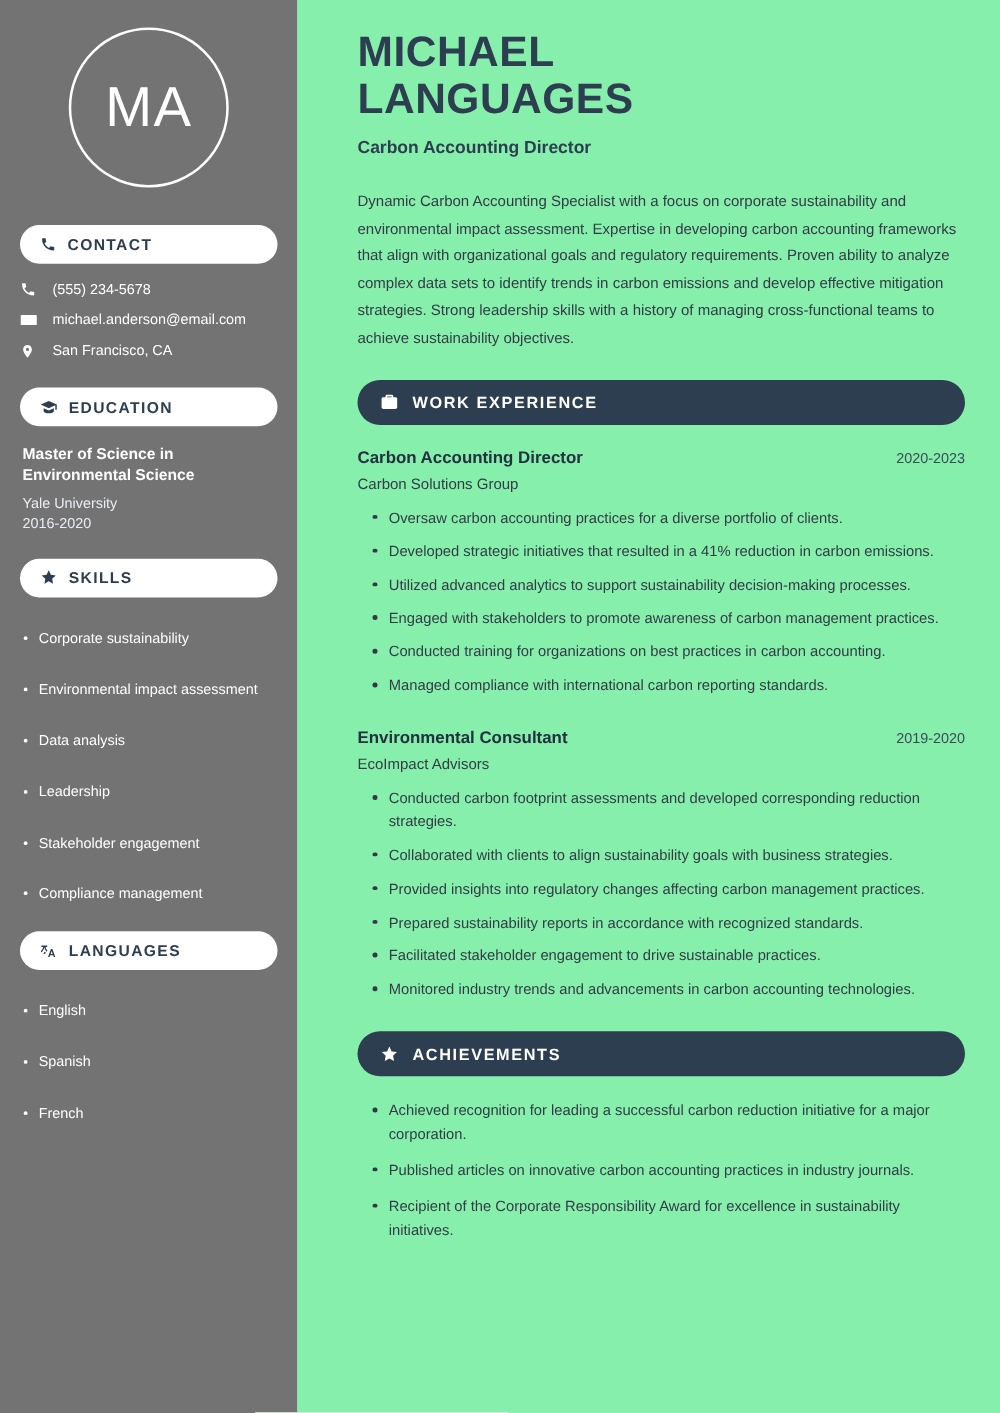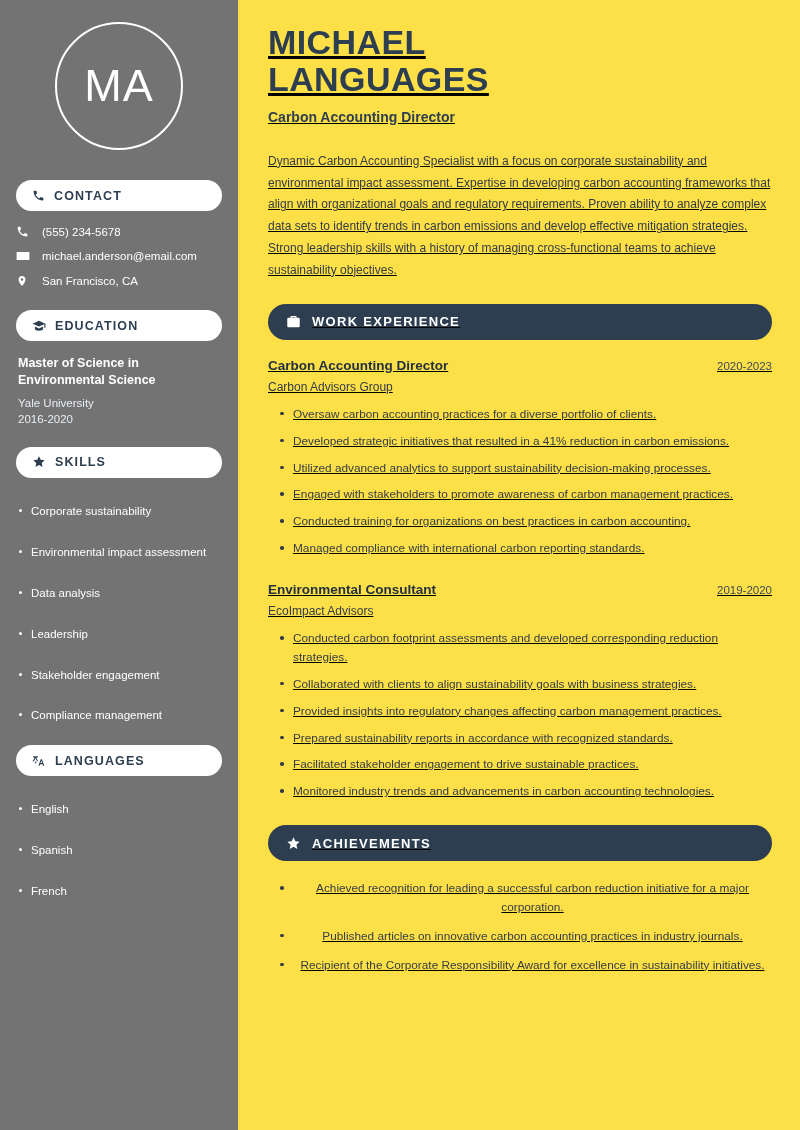--- a/index.html
+++ b/index.html
@@ -112,23 +112,22 @@
     left: 1px;
     top: 5px;
     width: 3px;
     height: 3px;
     border-radius: 50%;
     background: #ffffff;
   }
   
   .main {
     flex: 1;
-    padding: 24px 28px 0 30px;
-    background: #fde047;
-    text-decoration: underline;
+    padding: 24px 28px 0 48px;
+    background: #86efac;
   }
   .name {
     font-size: 34px;
     font-weight: bold;
     color: #2d3e50;
     line-height: 1.1;
     letter-spacing: 0.4px;
     margin-bottom: 10px;
   }
   .role {
@@ -178,21 +177,21 @@
   .bullets li::before {
     content: "";
     position: absolute;
     left: 2px;
     top: 7px;
     width: 3.5px;
     height: 3.5px;
     border-radius: 50%;
     background: #333b45;
   }
-  .bullets.wide li { margin-bottom: 10px; text-align: center; }
+  .bullets.wide li { margin-bottom: 10px; }
 </style>
 </head>
 <body>
 
 <div class="page">
 
   <aside class="sidebar">
 
     <div class="avatar-wrap">
       <div class="avatar">MA</div>
@@ -301,21 +300,21 @@
           </svg>
       </span>
       <span>WORK EXPERIENCE</span>
     </div>
 
     <div>
       <div class="job-head">
         <div class="job-title">Carbon Accounting Director</div>
         <div class="job-dates">2020-2023</div>
       </div>
-      <div class="job-org">Carbon Advisors Group</div>
+      <div class="job-org">Carbon Solutions Group</div>
       <ul class="bullets">
         <li>Oversaw carbon accounting practices for a diverse portfolio of clients.</li>
         <li>Developed strategic initiatives that resulted in a 41% reduction in carbon emissions.</li>
         <li>Utilized advanced analytics to support sustainability decision-making processes.</li>
         <li>Engaged with stakeholders to promote awareness of carbon management practices.</li>
         <li>Conducted training for organizations on best practices in carbon accounting.</li>
         <li>Managed compliance with international carbon reporting standards.</li>
       </ul>
     </div>
 

